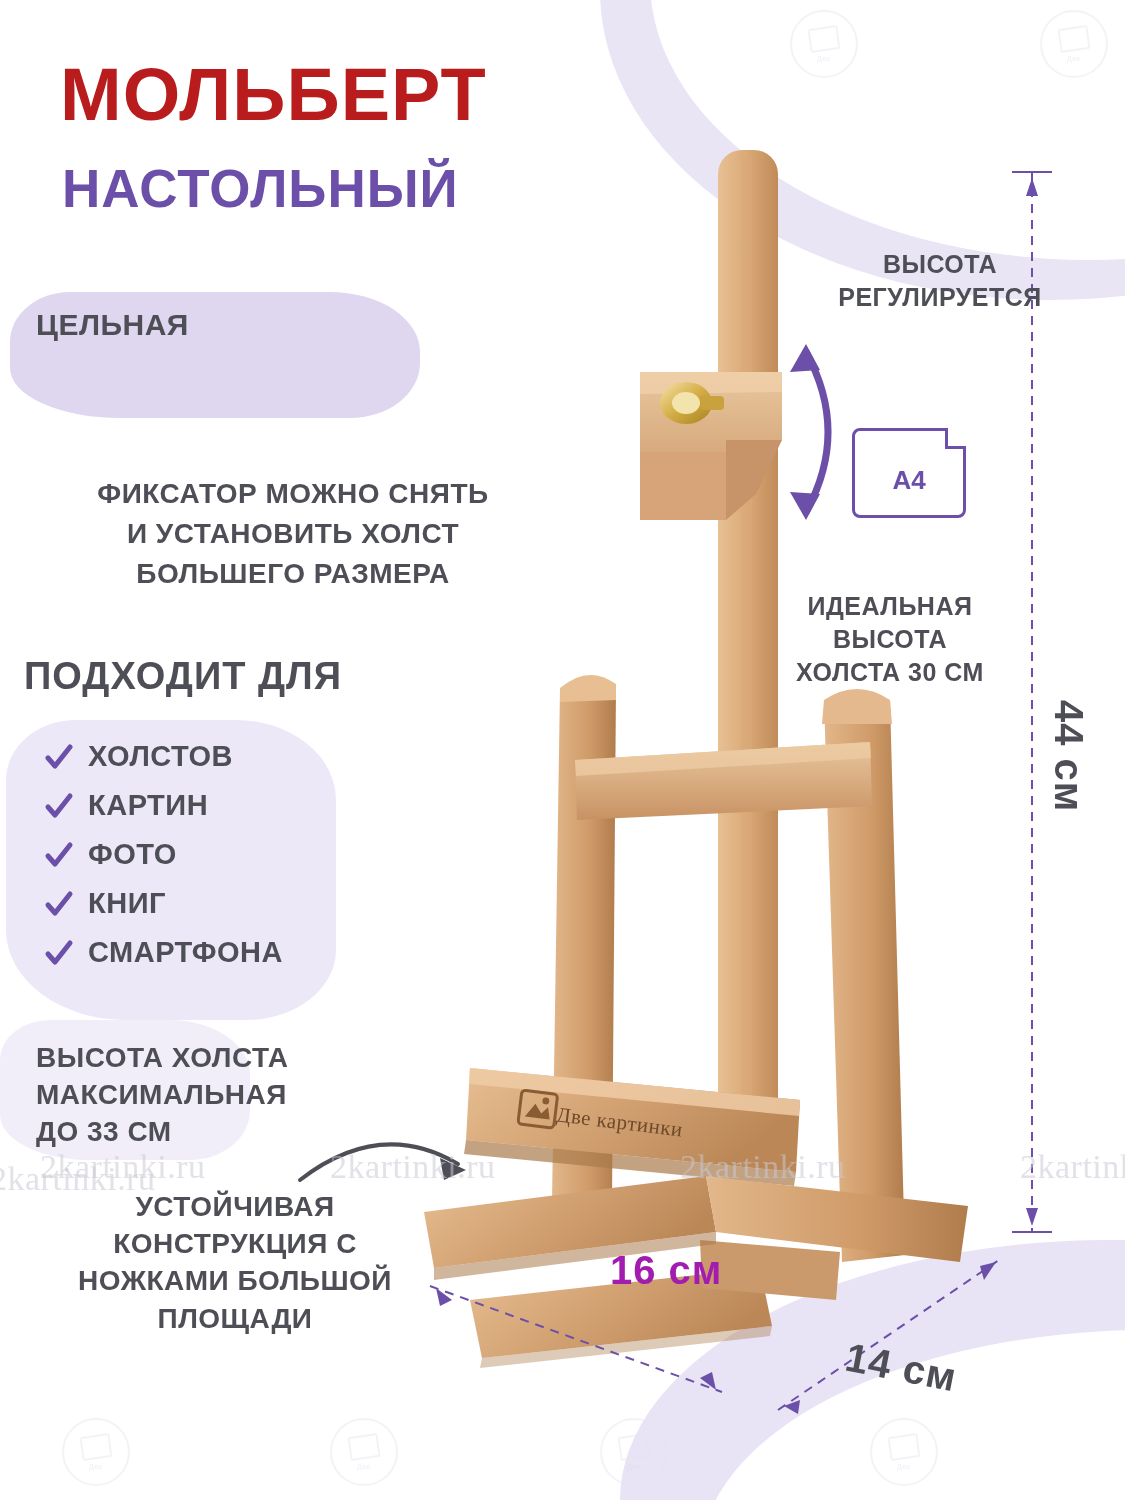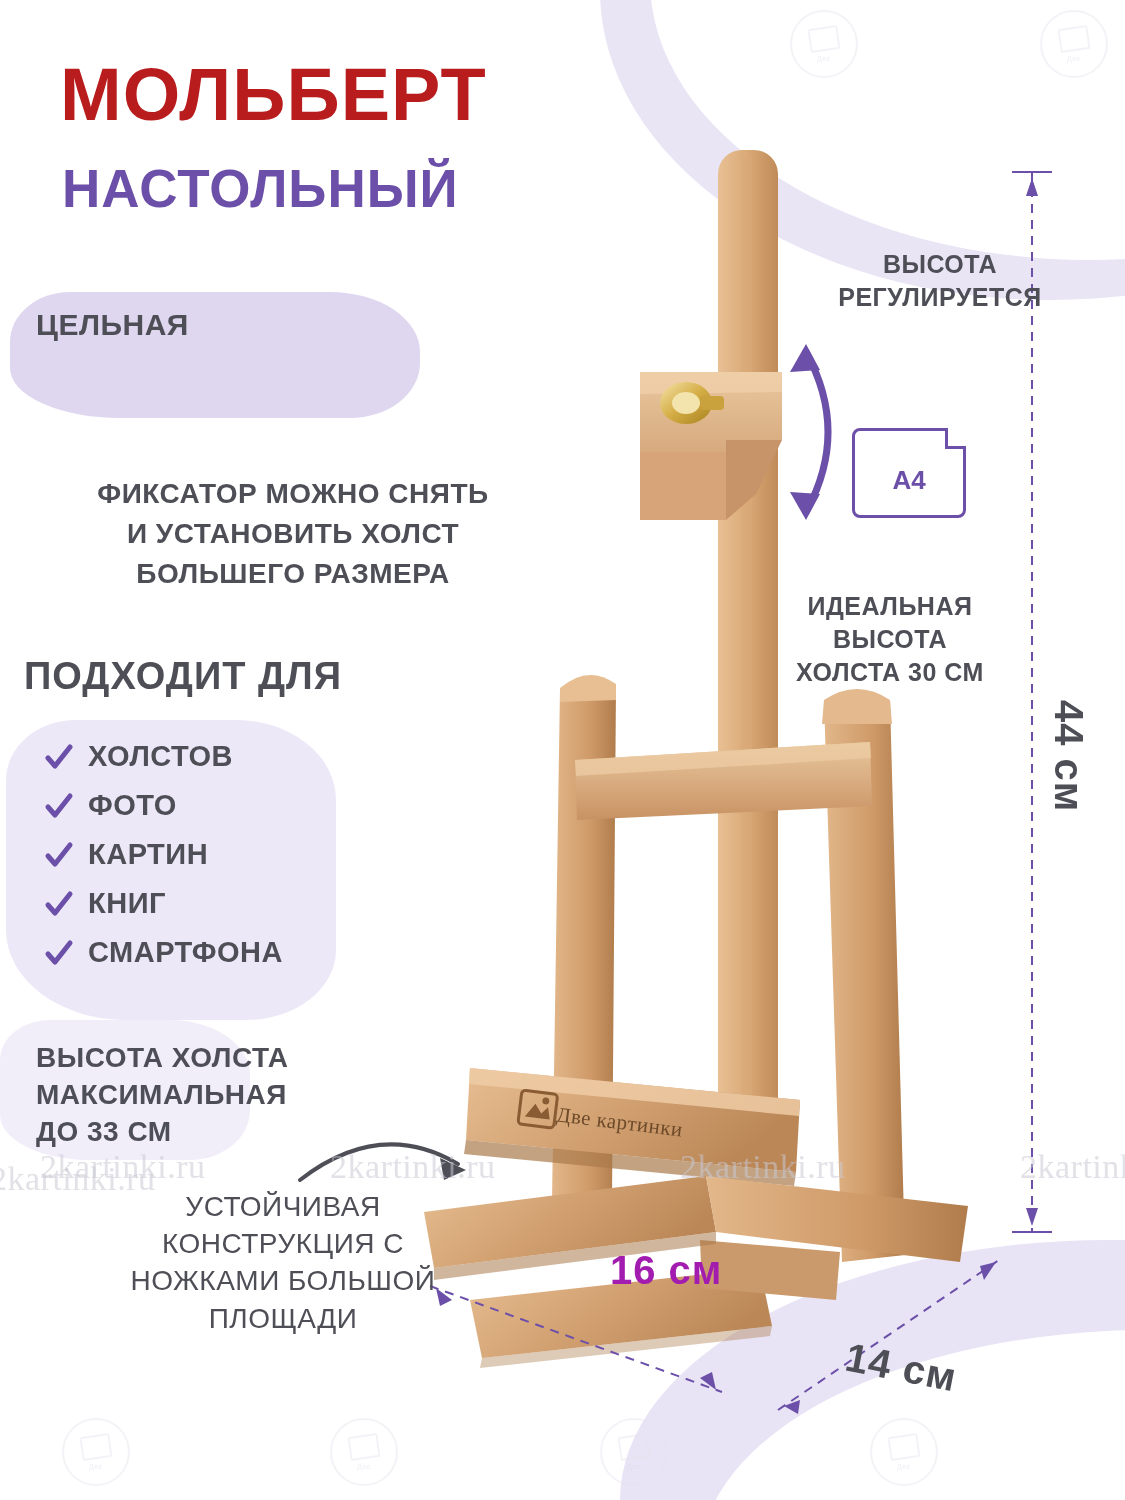--- a/index.html
+++ b/index.html
@@ -214,25 +214,24 @@
     letter-spacing: .5px;
   }
 
   .stable-text {
     position: absolute;
     left: 70px;
     top: 1188px;
     width: 330px;
     text-align: center;
     font-size: 28px;
-    font-weight: normal;
+    font-weight: bold;
     color: #4e4e57;
     line-height: 1.33;
     letter-spacing: .5px;
-    margin-left: 48px;
   }
 
   .adj-height {
     position: absolute;
     left: 835px;
     top: 248px;
     width: 210px;
     text-align: center;
     font-size: 25px;
     font-weight: bold;
@@ -519,27 +518,27 @@
     <div class="li">
       <svg class="tick" viewBox="0 0 30 30">
           <path d="M4 16 L11 24 L26 5" stroke="#6b4fa8" stroke-width="5" fill="none" stroke-linecap="round" stroke-linejoin="round"></path>
         </svg>
       <span class="txt">ХОЛСТОВ</span>
     </div>
     <div class="li">
       <svg class="tick" viewBox="0 0 30 30">
           <path d="M4 16 L11 24 L26 5" stroke="#6b4fa8" stroke-width="5" fill="none" stroke-linecap="round" stroke-linejoin="round"></path>
         </svg>
-      <span class="txt">ФОТО</span>
+      <span class="txt">КАРТИН</span>
     </div>
     <div class="li">
       <svg class="tick" viewBox="0 0 30 30">
           <path d="M4 16 L11 24 L26 5" stroke="#6b4fa8" stroke-width="5" fill="none" stroke-linecap="round" stroke-linejoin="round"></path>
         </svg>
-      <span class="txt">КАРТИН</span>
+      <span class="txt">ФОТО</span>
     </div>
     <div class="li">
       <svg class="tick" viewBox="0 0 30 30">
           <path d="M4 16 L11 24 L26 5" stroke="#6b4fa8" stroke-width="5" fill="none" stroke-linecap="round" stroke-linejoin="round"></path>
         </svg>
       <span class="txt">КНИГ</span>
     </div>
     <div class="li">
       <svg class="tick" viewBox="0 0 30 30">
           <path d="M4 16 L11 24 L26 5" stroke="#6b4fa8" stroke-width="5" fill="none" stroke-linecap="round" stroke-linejoin="round"></path>

